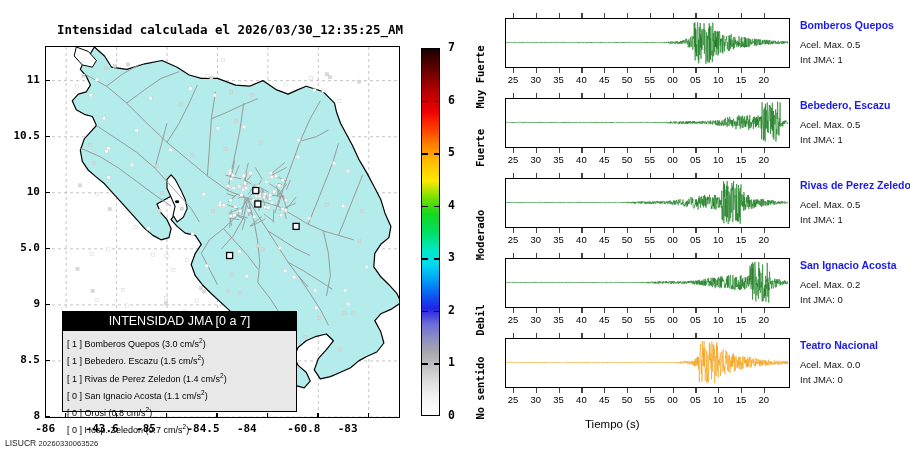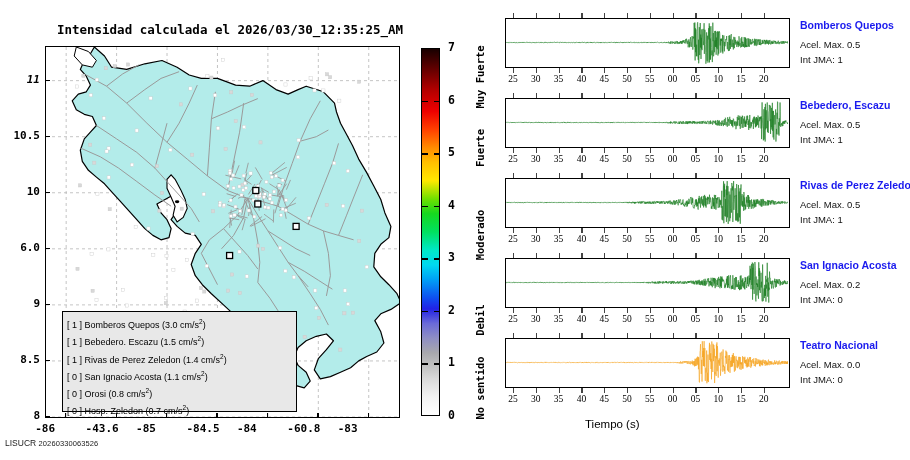--- a/index.html
+++ b/index.html
@@ -56,21 +56,21 @@
   
   .seis-frame{position:absolute;left:505px;width:285px;height:50px;
     border:1.6px solid #000;box-sizing:border-box;background:#fff;}
   .seis-svg{position:absolute;left:0;top:0;}
   .seis-name{position:absolute;left:800px;font-size:10.5px;font-weight:bold;
     font-family:"Liberation Sans",sans-serif;white-space:nowrap;}
   .seis-meta{position:absolute;left:800px;font-size:9.5px;color:#111;
     font-family:"Liberation Sans",sans-serif;white-space:nowrap;}
   .stick{position:absolute;width:1.2px;height:5px;background:#444;}
   .slab{position:absolute;width:22px;text-align:center;font-size:9.5px;color:#000;
-    font-family:Liberation Serif, serif;}
+    font-family:Liberation Sans, sans-serif;}
   #tiempo-lab{position:absolute;left:585px;top:418px;font-size:11.5px;color:#000;
     font-family:"Liberation Sans",sans-serif;}
 
   #footer-id{position:absolute;left:5px;top:438px;font-size:8.5px;color:#222;
     font-family:"Liberation Sans",sans-serif;}
   #footer-id .num{font-size:7.5px;letter-spacing:0.1px;}
 </style>
 </head>
 <body>
 
@@ -346,45 +346,46 @@
     </svg>
 </div>
 
 <div id="map-axes">
     <div class="ytick-lab" style="left: 0px; top: 409px;">8</div>
     <div class="tickmark" style="left: 45px; top: 416px; width: 5px; height: 1.2px;"></div>
     <div class="ytick-lab" style="left: 0px; top: 352.939px;">8.5</div>
     <div class="tickmark" style="left: 45px; top: 359.939px; width: 5px; height: 1.2px;"></div>
     <div class="ytick-lab" style="left: 0px; top: 296.879px;">9</div>
     <div class="tickmark" style="left: 45px; top: 303.879px; width: 5px; height: 1.2px;"></div>
-    <div class="ytick-lab" style="left: 0px; top: 240.818px;">6.0</div>
+    <div class="ytick-lab" style="left: 0px; top: 240.818px;">5.0</div>
     <div class="tickmark" style="left: 45px; top: 247.818px; width: 5px; height: 1.2px;"></div>
     <div class="ytick-lab" style="left: 0px; top: 184.758px;">10</div>
     <div class="tickmark" style="left: 45px; top: 191.758px; width: 5px; height: 1.2px;"></div>
     <div class="ytick-lab" style="left: 0px; top: 128.697px;">10.5</div>
     <div class="tickmark" style="left: 45px; top: 135.697px; width: 5px; height: 1.2px;"></div>
-    <div class="ytick-lab" style="left: 0px; top: 72.6364px; font-style: italic;">11</div>
+    <div class="ytick-lab" style="left: 0px; top: 72.6364px;">11</div>
     <div class="tickmark" style="left: 45px; top: 79.6364px; width: 5px; height: 1.2px;"></div>
     <div class="xtick-lab" style="left: 35.1714px; top: 422px;">-86</div>
     <div class="tickmark" style="left: 65.1714px; top: 413px; width: 1.2px; height: 5px;"></div>
     <div class="xtick-lab" style="left: 85.6px; top: 422px;">-43.6</div>
     <div class="tickmark" style="left: 115.6px; top: 413px; width: 1.2px; height: 5px;"></div>
     <div class="xtick-lab" style="left: 136.029px; top: 422px;">-85</div>
     <div class="tickmark" style="left: 166.029px; top: 413px; width: 1.2px; height: 5px;"></div>
     <div class="xtick-lab" style="left: 186.457px; top: 422px;">-84.5</div>
     <div class="tickmark" style="left: 216.457px; top: 413px; width: 1.2px; height: 5px;"></div>
     <div class="xtick-lab" style="left: 236.886px; top: 422px;">-84</div>
     <div class="tickmark" style="left: 266.886px; top: 413px; width: 1.2px; height: 5px;"></div>
     <div class="xtick-lab" style="left: 287.314px; top: 422px;">-60.8</div>
     <div class="tickmark" style="left: 317.314px; top: 413px; width: 1.2px; height: 5px;"></div>
     <div class="xtick-lab" style="left: 337.743px; top: 422px;">-83</div>
     <div class="tickmark" style="left: 367.743px; top: 413px; width: 1.2px; height: 5px;"></div>
   </div>
 
 <div class="abs" id="legend-box">
+  <div id="legend-head">INTENSIDAD JMA [0 a 7]</div>
   <div id="legend-list">
       <div class="legend-row"><span>[ 1 ]</span> <span>Bomberos Quepos</span><span> (3.0 cm/s<sup>2</sup>)</span></div>
       <div class="legend-row"><span>[ 1 ]</span> <span>Bebedero. Escazu</span><span> (1.5 cm/s<sup>2</sup>)</span></div>
       <div class="legend-row"><span>[ 1 ]</span> <span>Rivas de Perez Zeledon</span><span> (1.4 cm/s<sup>2</sup>)</span></div>
       <div class="legend-row"><span>[ 0 ]</span> <span>San Ignacio Acosta</span><span> (1.1 cm/s<sup>2</sup>)</span></div>
       <div class="legend-row"><span>[ 0 ]</span> <span>Orosi</span><span> (0.8 cm/s<sup>2</sup>)</span></div>
       <div class="legend-row"><span>[ 0 ]</span> <span>Hosp. Zeledon</span><span> (0.7 cm/s<sup>2</sup>)</span></div>
     </div>
 </div>
 

